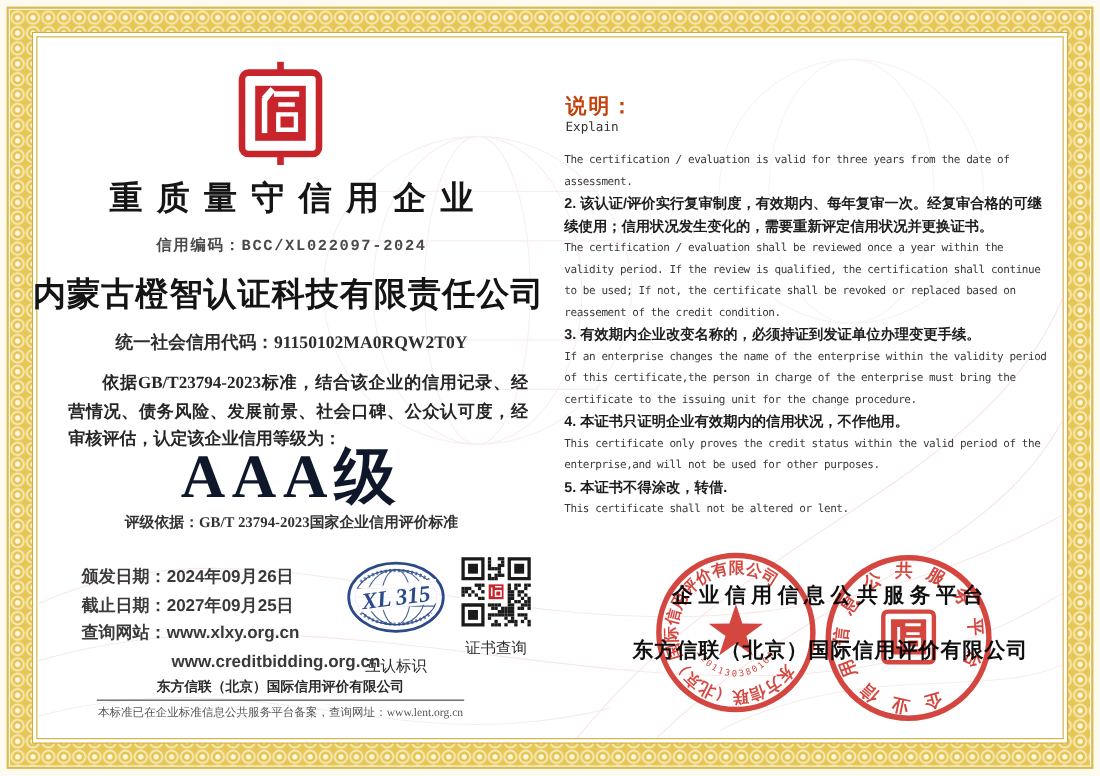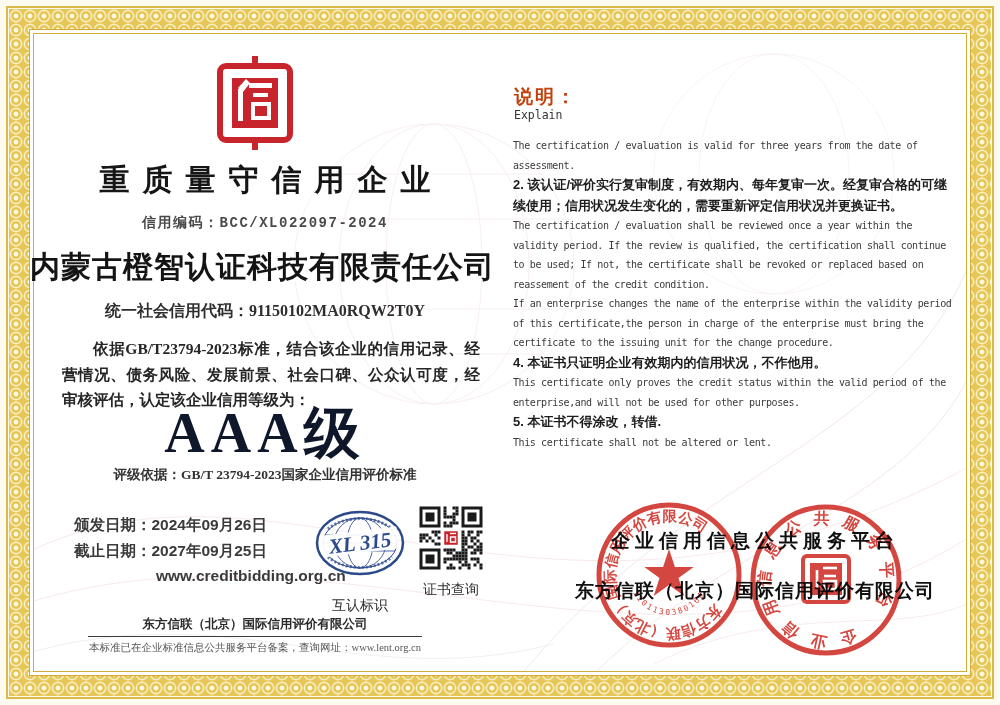--- a/index.html
+++ b/index.html
@@ -105,20 +105,21 @@
   <div class="credit-code">信用编码：BCC/XL022097-2024</div>
   <div class="company-name">内蒙古橙智认证科技有限责任公司</div>
   <div class="uscc">统一社会信用代码：91150102MA0RQW2T0Y</div>
   <div class="statement">依据GB/T23794-2023标准，结合该企业的信用记录、经营情况、债务风险、发展前景、社会口碑、公众认可度，经审核评估，认定该企业信用等级为：</div>
   <div class="grade">AAA级</div>
   <div class="rating-basis">评级依据：GB/T 23794-2023国家企业信用评价标准</div>
 
   <div class="dates">
     <div class="row"><span>颁发日期：</span><span>2024年09月26日</span></div>
     <div class="row"><span>截止日期：</span><span>2027年09月25日</span></div>
+    <div class="row"><span>查询网站：</span><span>www.xlxy.org.cn</span></div>
     <div class="row indent"><span>www.creditbidding.org.cn</span></div>
   </div>
 
   <svg class="xl315" width="92" height="68" viewBox="0 0 92 68">
     <ellipse cx="46" cy="34" rx="43" ry="31" fill="none" stroke="#2c4a8a" stroke-width="2.5"></ellipse>
     <ellipse cx="46" cy="34" rx="37" ry="25" fill="none" stroke="#2c4a8a" stroke-width="1"></ellipse>
     <g stroke="#2c4a8a" stroke-width="1" fill="none" opacity="0.85">
       <ellipse cx="46" cy="34" rx="13" ry="25"></ellipse>
       <ellipse cx="46" cy="34" rx="26" ry="25"></ellipse>
       <path d="M11,26 h70 M9,34 h74 M11,42 h70"></path>
@@ -268,20 +269,21 @@
 
   <div class="footer-issuer">东方信联（北京）国际信用评价有限公司</div>
   <div class="footer-note">本标准已在企业标准信息公共服务平台备案，查询网址：www.lent.org.cn</div>
 
   <div class="explain-h-zh">说明：</div>
   <div class="explain-h-en">Explain</div>
   <div class="explain-items">
     <p class="ex-en">The certification / evaluation is valid for three years from the date of assessment.</p>
     <p class="ex-zh">2. 该认证/评价实行复审制度，有效期内、每年复审一次。经复审合格的可继续使用；信用状况发生变化的，需要重新评定信用状况并更换证书。</p>
     <p class="ex-en">The certification / evaluation shall be reviewed once a year within the validity period. If the review is qualified,  the certification shall continue to be used; If not, the certificate shall be revoked or replaced based on reassement of the credit condition.</p>
+    <p class="ex-zh">3. 有效期内企业改变名称的，必须持证到发证单位办理变更手续。</p>
     <p class="ex-en">If an enterprise changes the name of the enterprise within the validity period of this certificate,the person in charge of the enterprise must bring the certificate to the issuing unit for the change procedure.</p>
     <p class="ex-zh">4. 本证书只证明企业有效期内的信用状况，不作他用。</p>
     <p class="ex-en">This certificate only proves the credit status within the valid period of the enterprise,and will not be used for other purposes.</p>
     <p class="ex-zh">5. 本证书不得涂改，转借.</p>
     <p class="ex-en">This certificate shall not be altered or lent.</p>
   </div>
 
   <svg class="stamp stamp-left" width="150" height="150" viewBox="0 0 150 150">
     <defs>
       <path id="lsArc" d="M75,75 m-54,0 a54,54 0 1,1 108,0 a54,54 0 1,1 -108,0"></path>

